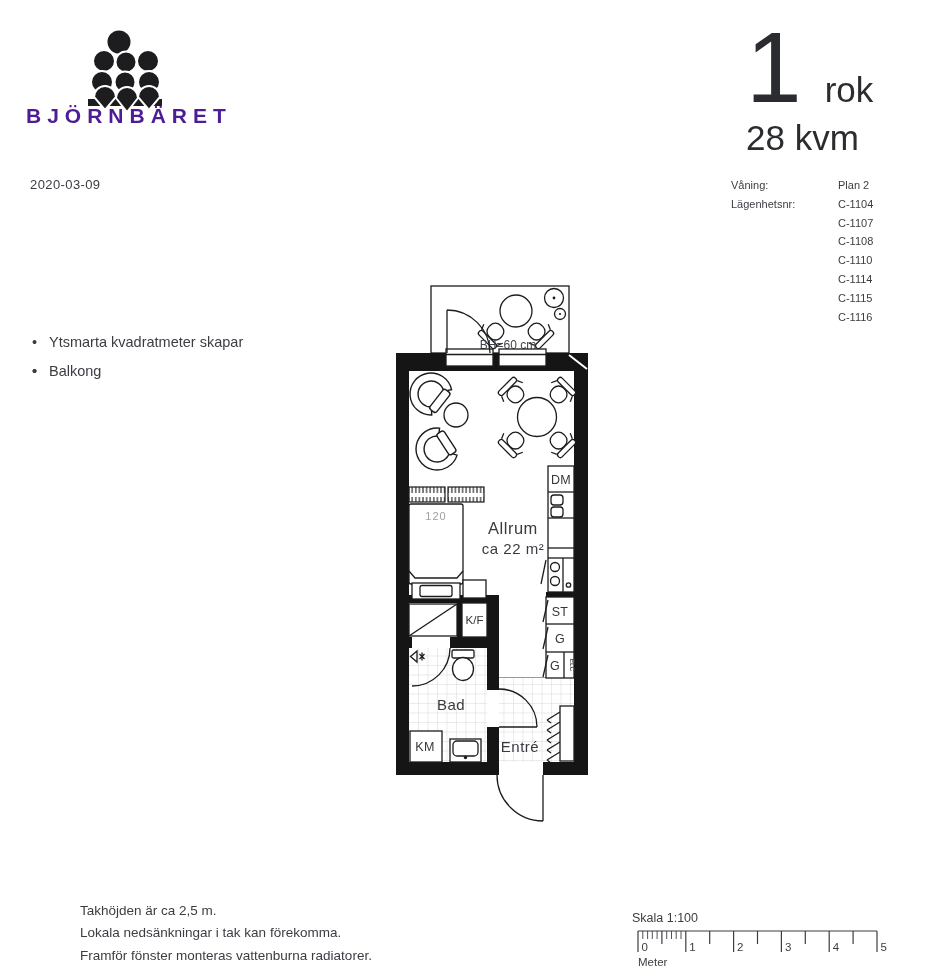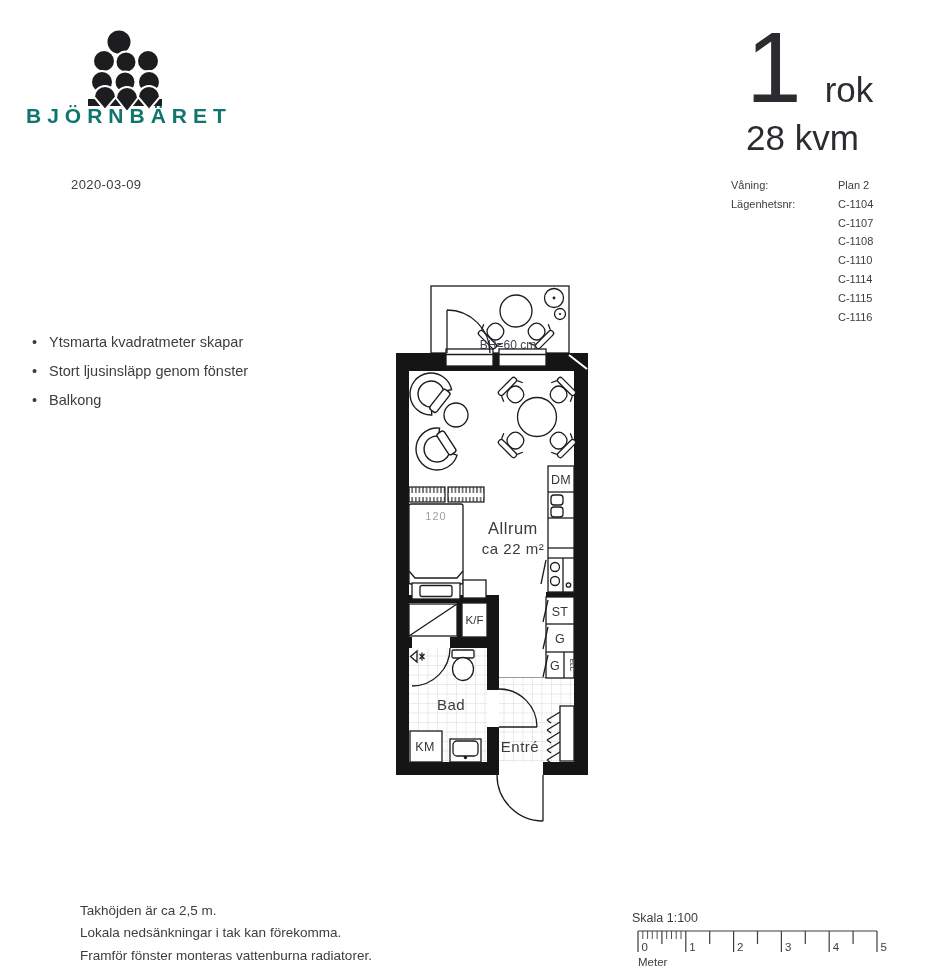--- a/index.html
+++ b/index.html
@@ -2,22 +2,22 @@
 <html><head>
 <meta charset="utf-8">
 <style>
   html,body{margin:0;padding:0;background:#fff;}
   #page{position:relative;width:936px;height:975px;background:#fff;overflow:hidden;
         font-family:"Liberation Sans",sans-serif;color:#3b3d42;}
   .abs{position:absolute;}
 
   
   #brand-logo{left:84px;top:22px;width:80px;height:96px;}
-  #brand-name{left:26px;top:104px;font-size:21px;font-weight:bold;letter-spacing:6px;color:#0f766e;white-space:nowrap;}
-  #date{left:30px;top:177px;font-size:13px;letter-spacing:.4px;margin-left:41px;}
+  #brand-name{left:26px;top:104px;font-size:21px;font-weight:bold;letter-spacing:6px;color:#4c1d95;white-space:nowrap;}
+  #date{left:30px;top:177px;font-size:13px;letter-spacing:.4px;}
 
   
   #size-block{left:746px;top:26px;width:170px;color:#2a2c2f;}
   #size-row{display:flex;align-items:baseline;}
   #size-number{font-size:100px;line-height:.82;font-weight:400;letter-spacing:-2px;}
   #size-unit{font-size:35px;margin-left:25px;}
   #size-area{font-size:35px;margin-top:8px;}
 
   #meta{left:731px;top:176px;font-size:11px;line-height:18.8px;}
   .meta-row{display:flex;}
@@ -108,21 +108,20 @@
       </div>
   </div>
 
   <div id="features" class="abs">
     <div class="feature">
       <span class="dot">•</span>
       <div class="feature-line">Ytsmarta kvadratmeter skapar</div>
     </div>
     <div class="feature">
       <span class="dot">•</span>
-      <div class="feature-line">Stort ljusinsläpp genom fönster</div>
     </div>
     <div class="feature">
       <span class="dot">•</span>
       <div class="feature-line">Balkong</div>
 
     </div>
   </div>
 
   <svg id="plan-svg" class="abs" viewBox="394 278 202 552">
     <defs>

